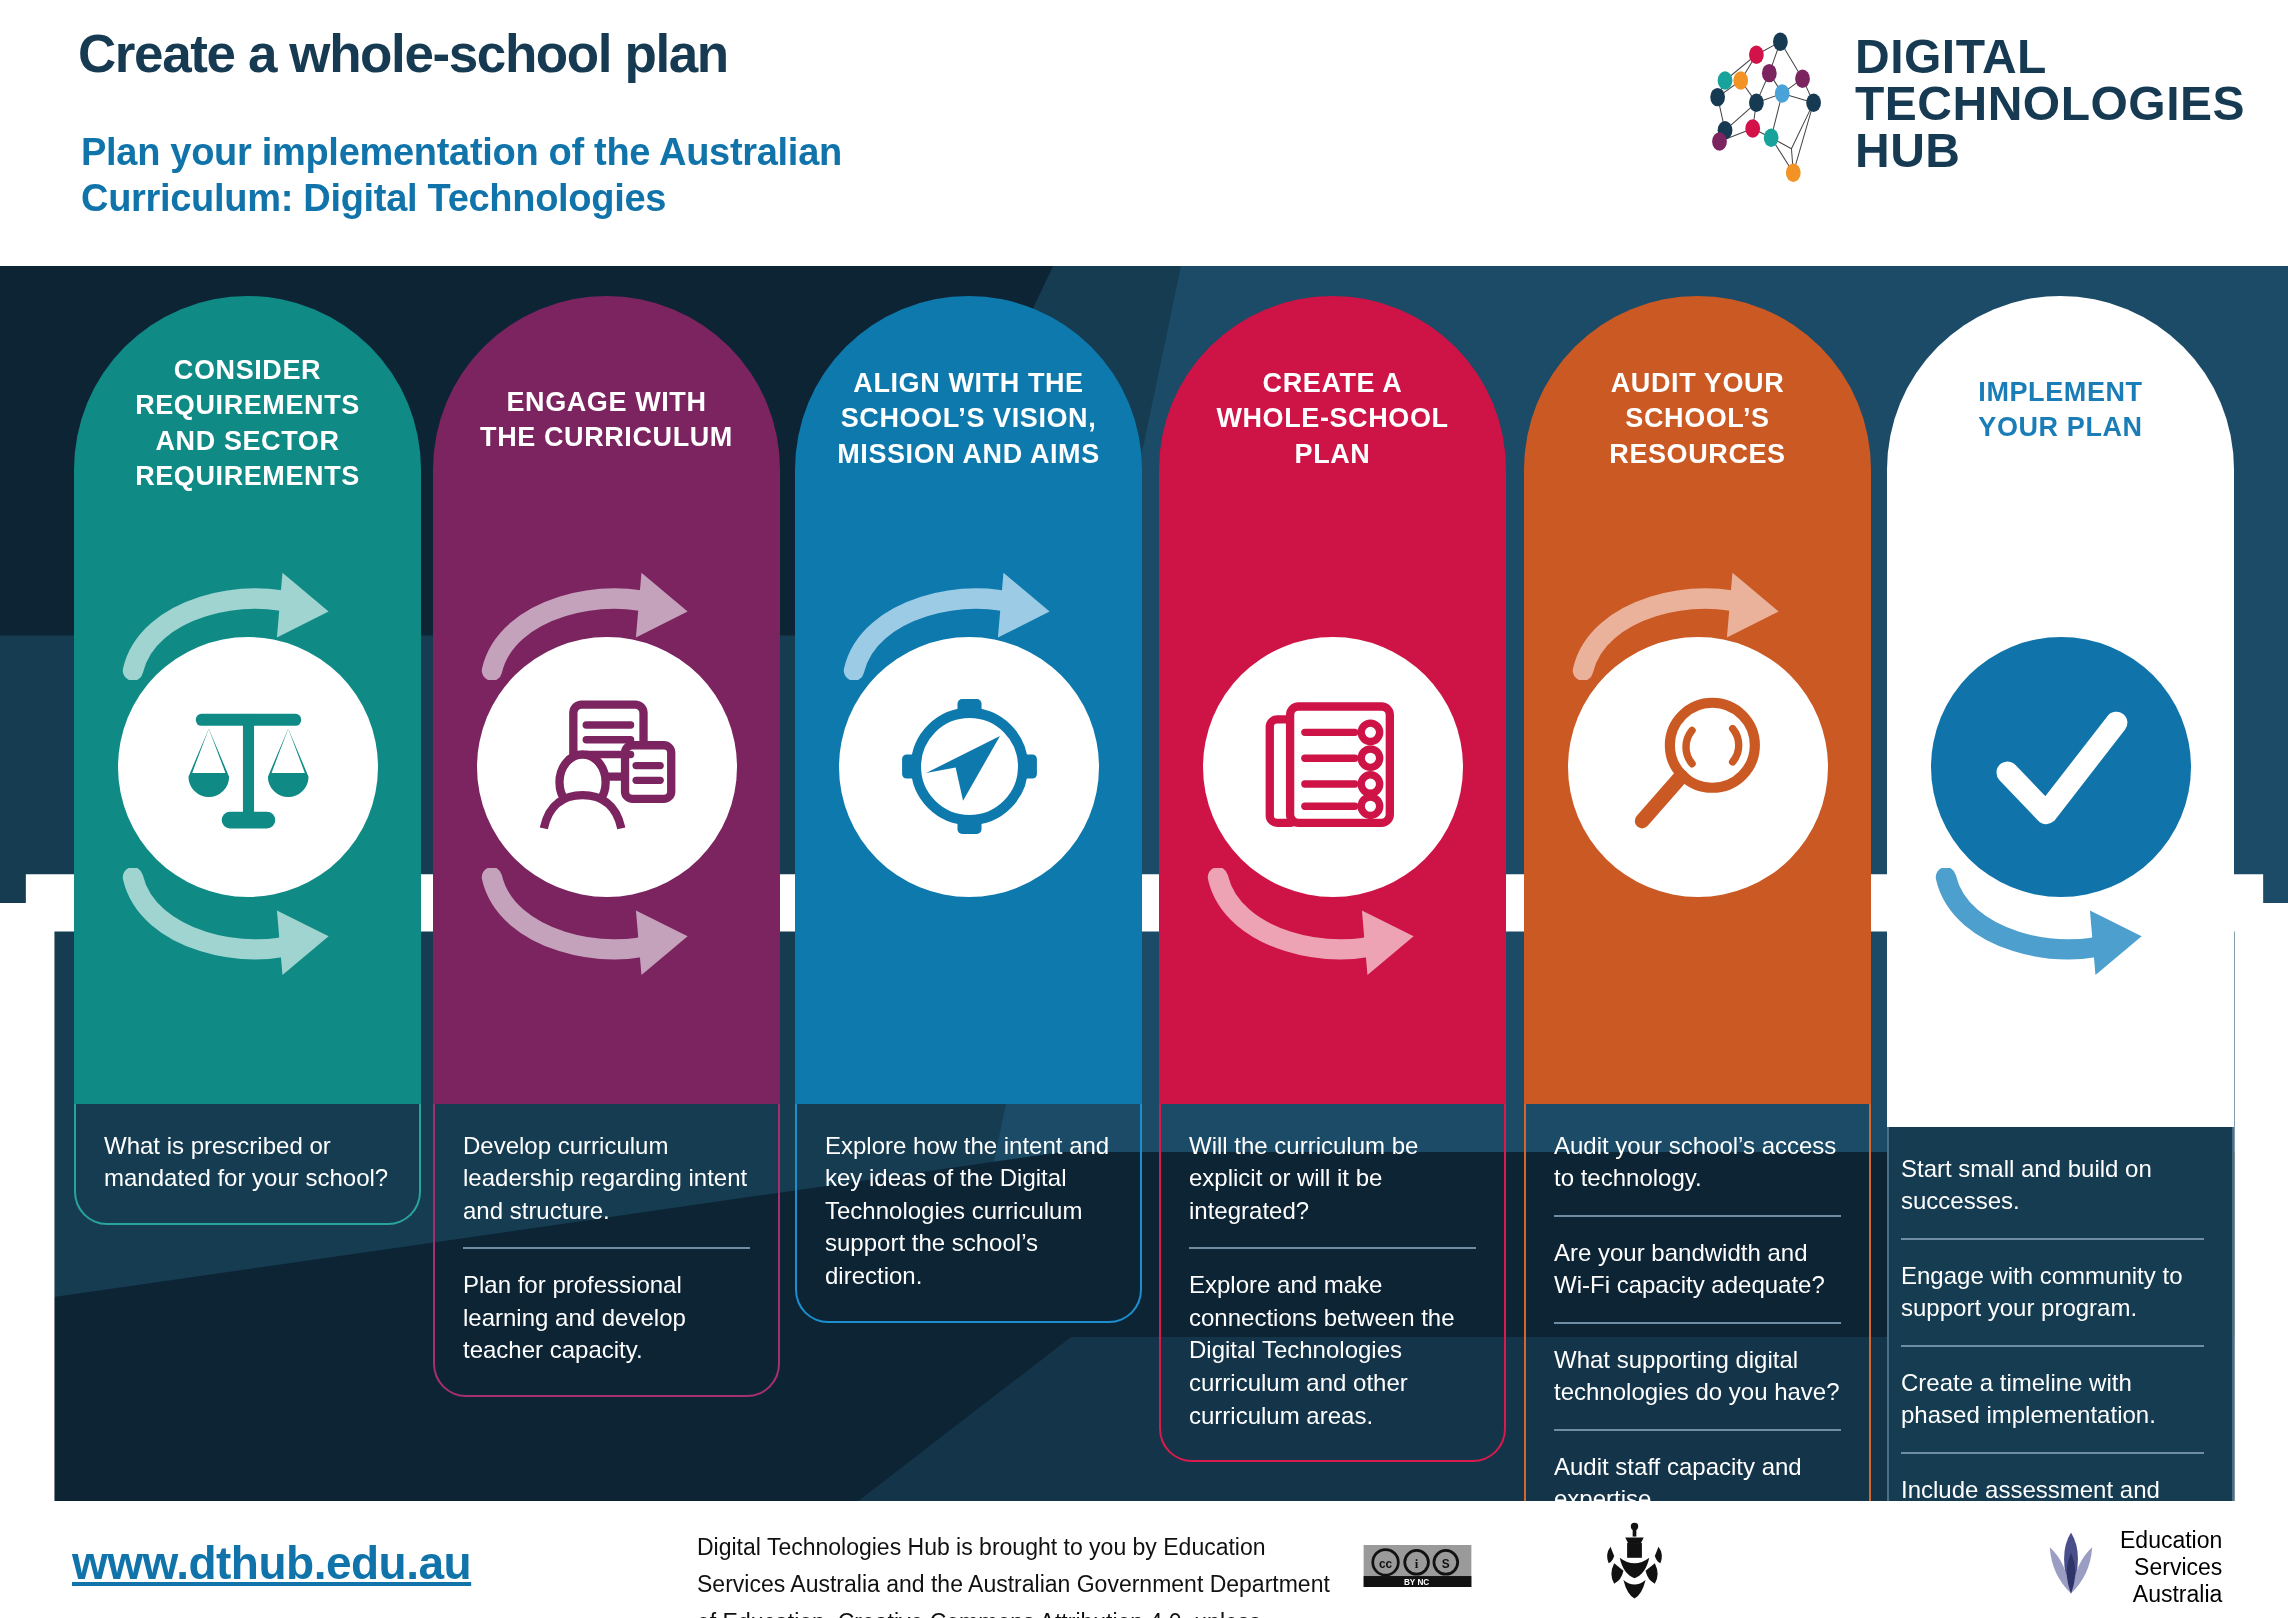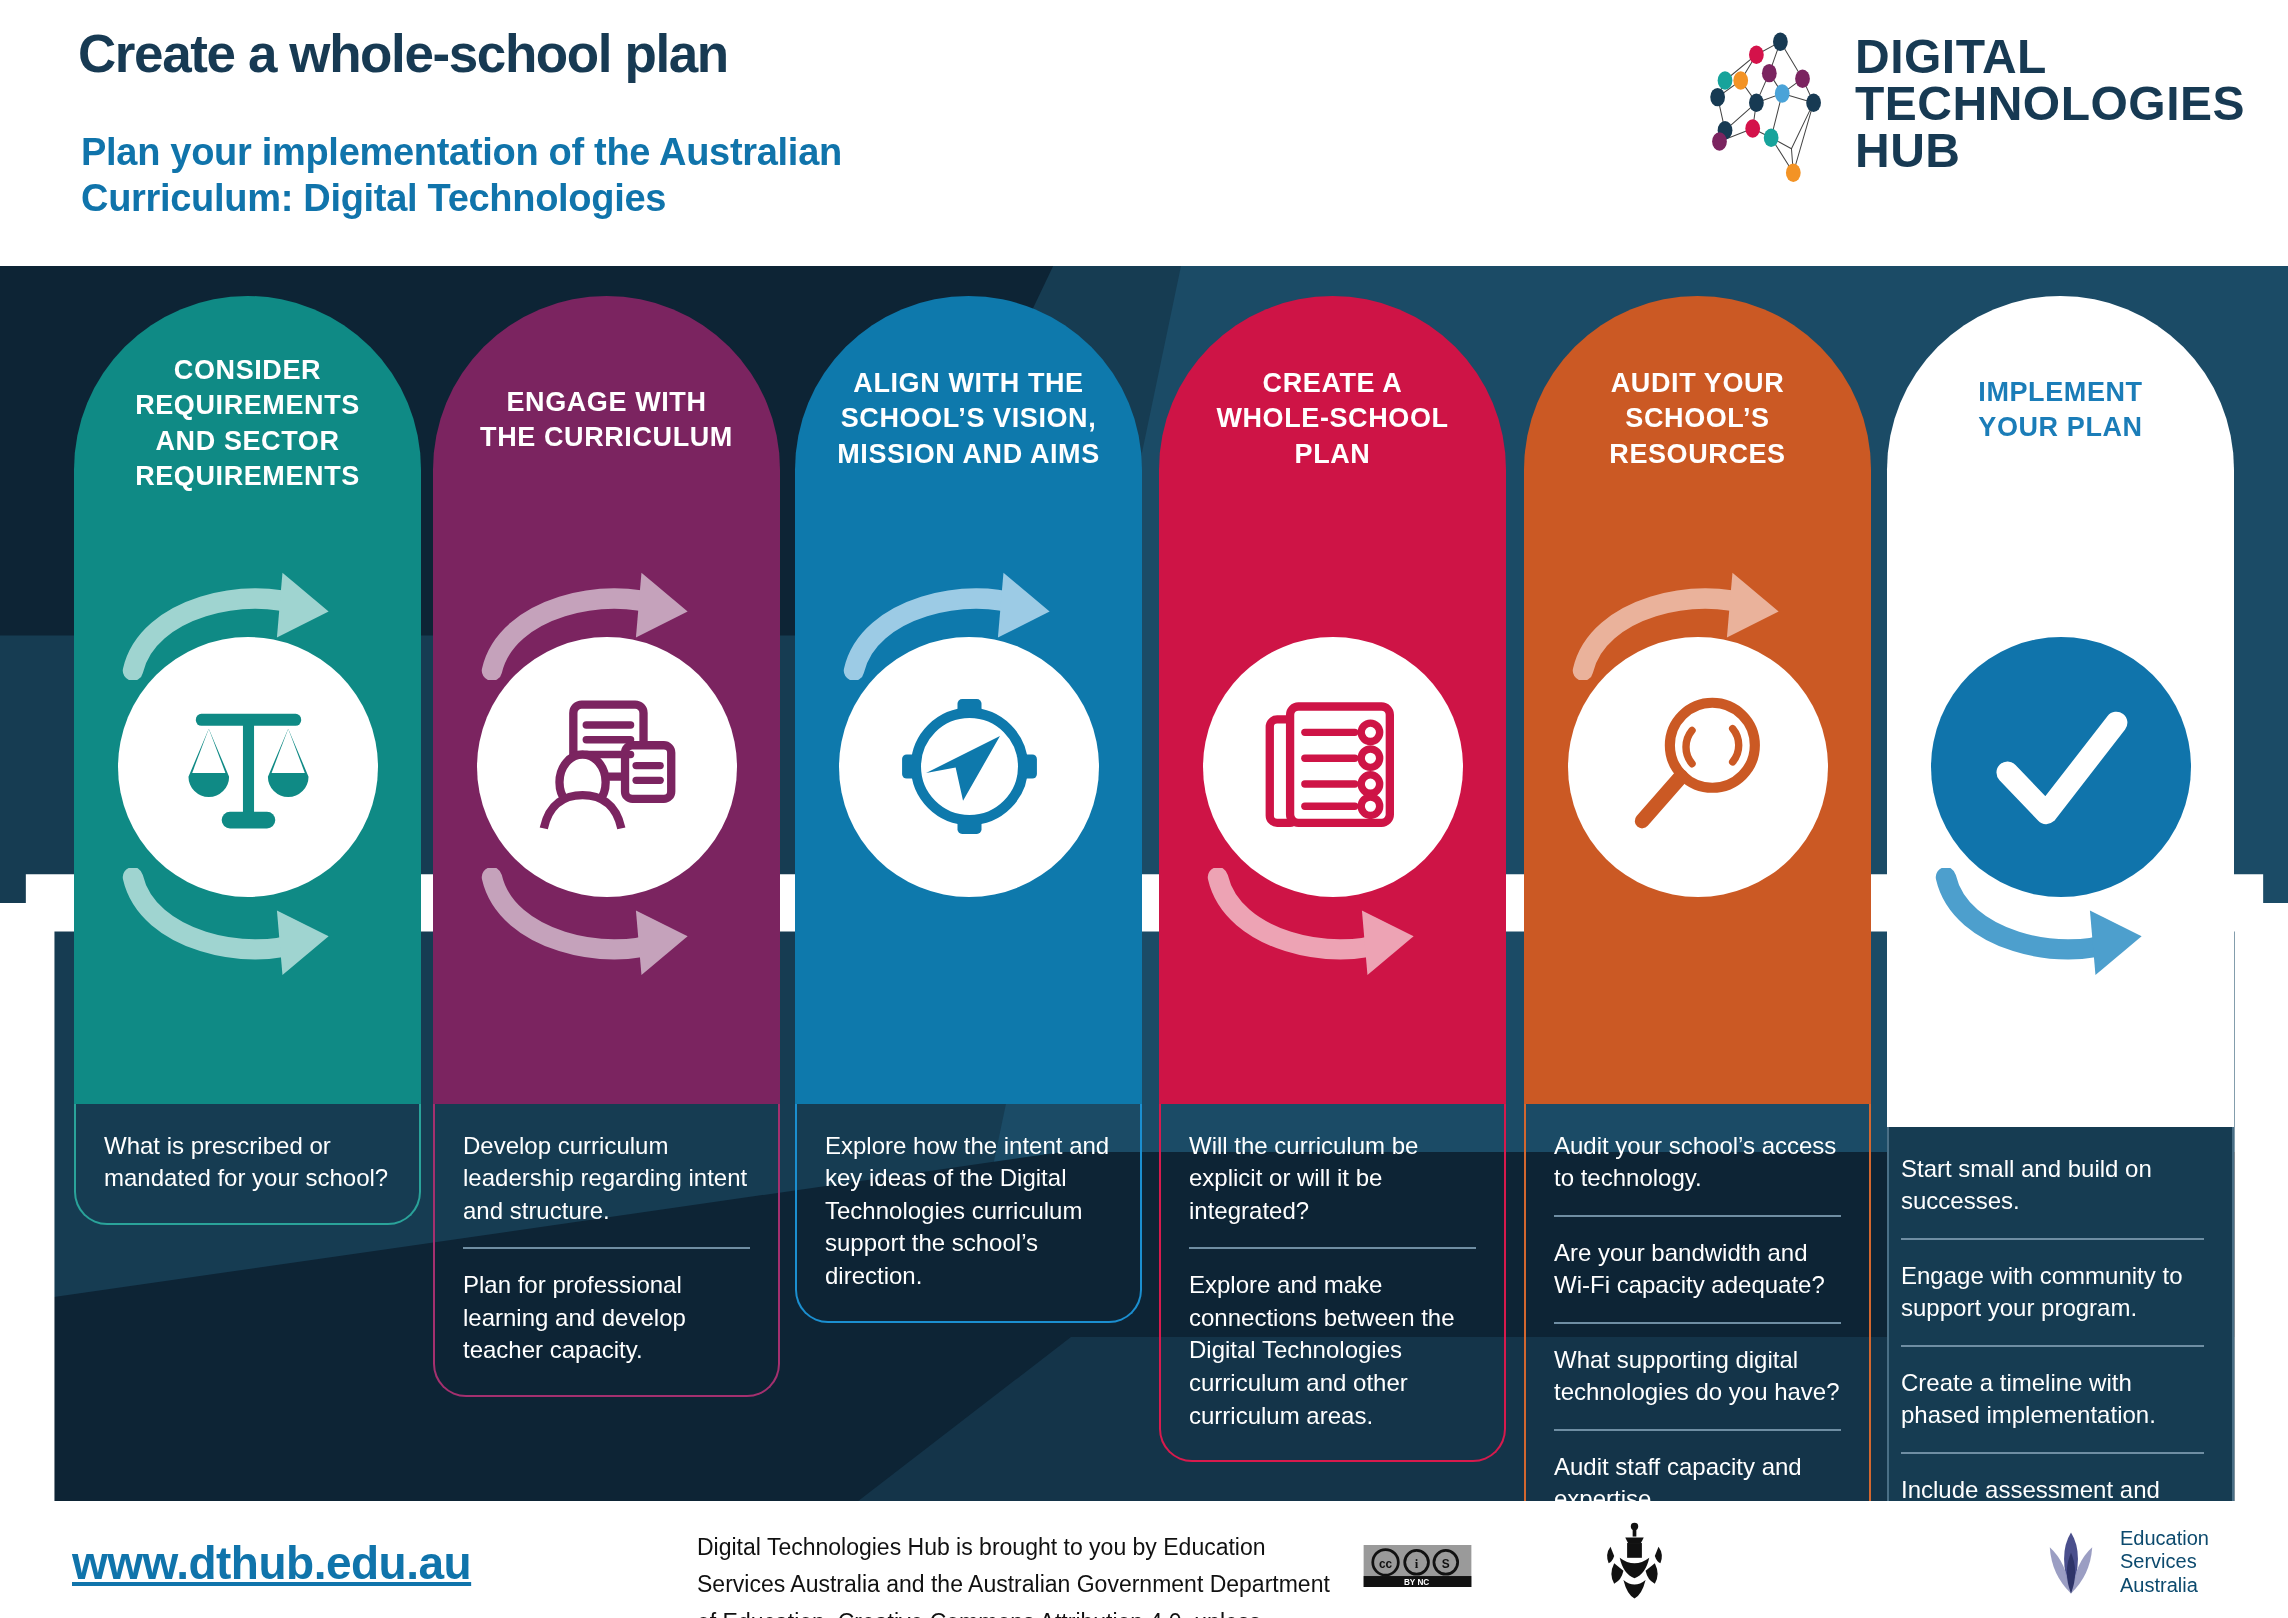--- a/index.html
+++ b/index.html
@@ -99,21 +99,21 @@
   #foot-text{
     position:absolute;left:697px;top:28px;width:637px;
     font-size:23px;color:#111111;line-height:1.62;
   }
   #cc-logo{position:absolute;left:1363px;top:44px;width:109px;height:42px;}
   #gov-logo{position:absolute;left:1592px;top:16.6px;width:360px;height:89px;}
   #esa-logo{position:absolute;left:2035px;top:24px;width:231px;height:78px;}
   .gov-line{height:2.8px;background:#000;margin:3.7px 0;}
   .gov-t1{font-family:"Liberation Serif",serif;font-weight:bold;font-size:25px;color:#000;letter-spacing:-0.2px;}
   .gov-t2{font-family:"Liberation Serif",serif;font-weight:bold;font-size:21px;color:#000;letter-spacing:-0.2px;}
-  .esa-t{font-size:20px;color:#0c4a6e;line-height:1.18;}
+  .esa-t{font-size:23px;color:#000000;line-height:1.18;text-align:right;}
 </style>
 </head>
 <body>
 
 <div id="header">
   <div id="title">Create a whole-school plan</div>
   <div id="subtitle">
     <div>Plan your implementation of the Australian</div>
     <div>Curriculum: Digital Technologies</div>
   </div>

